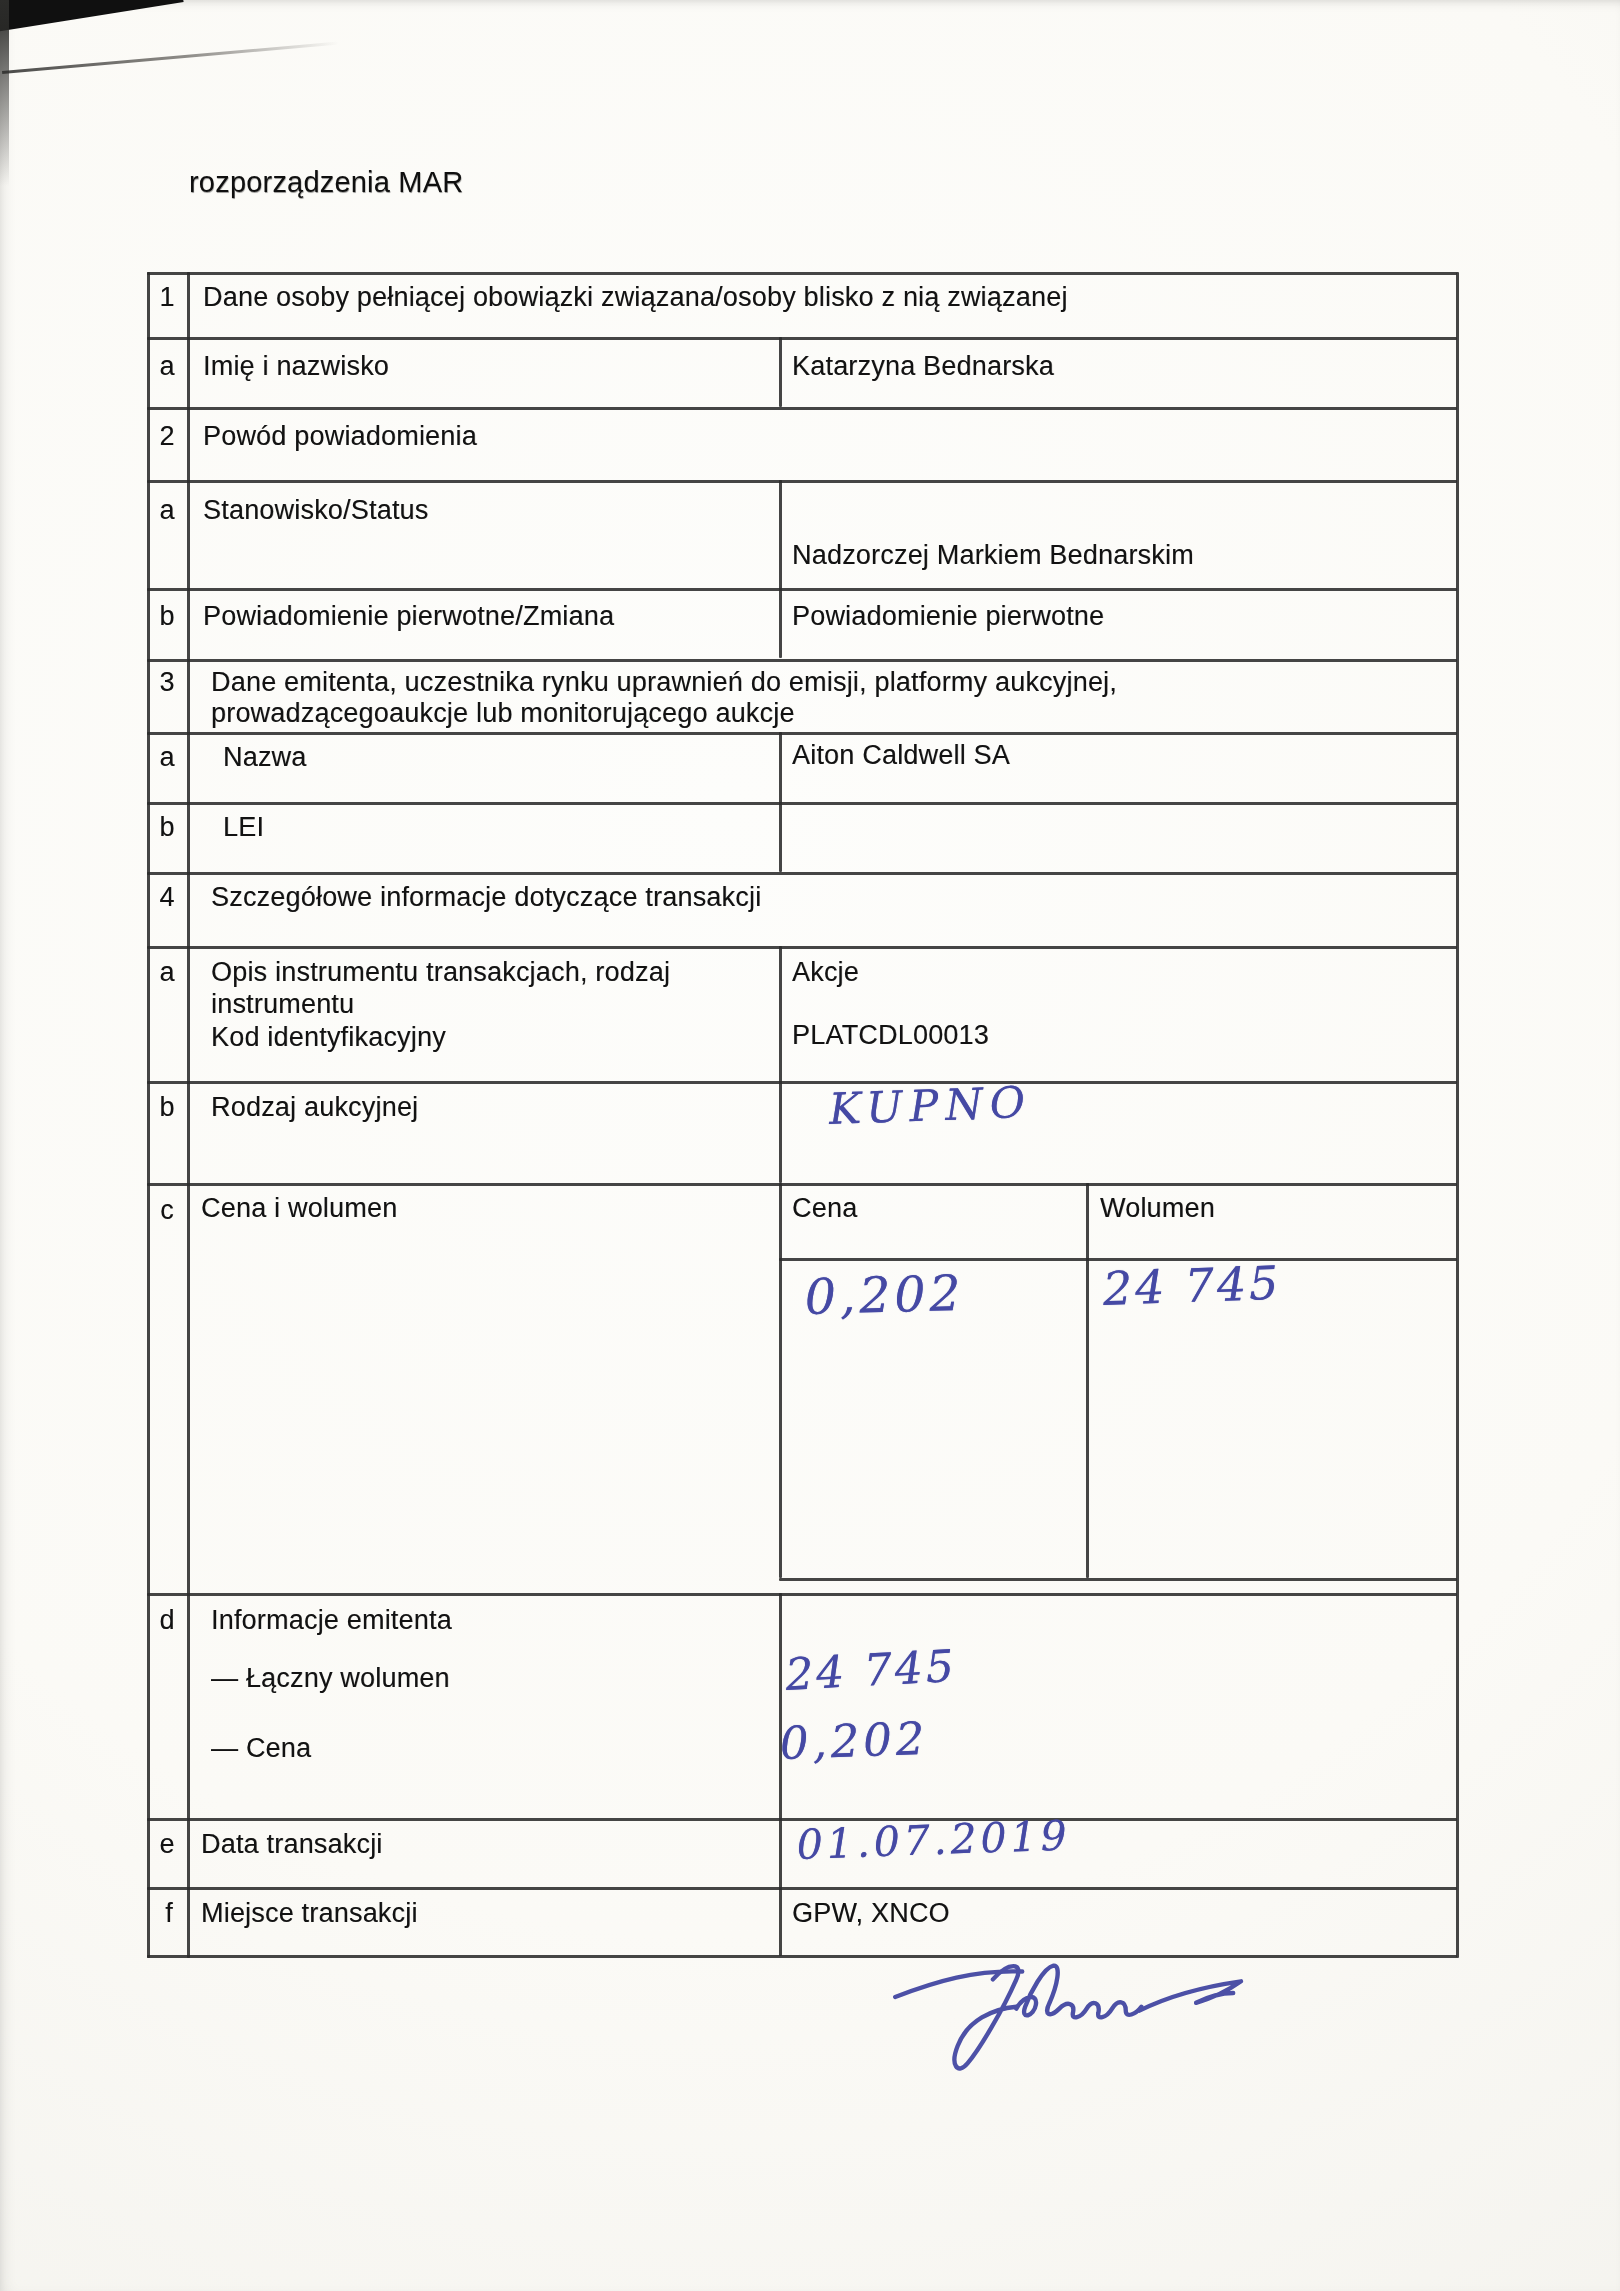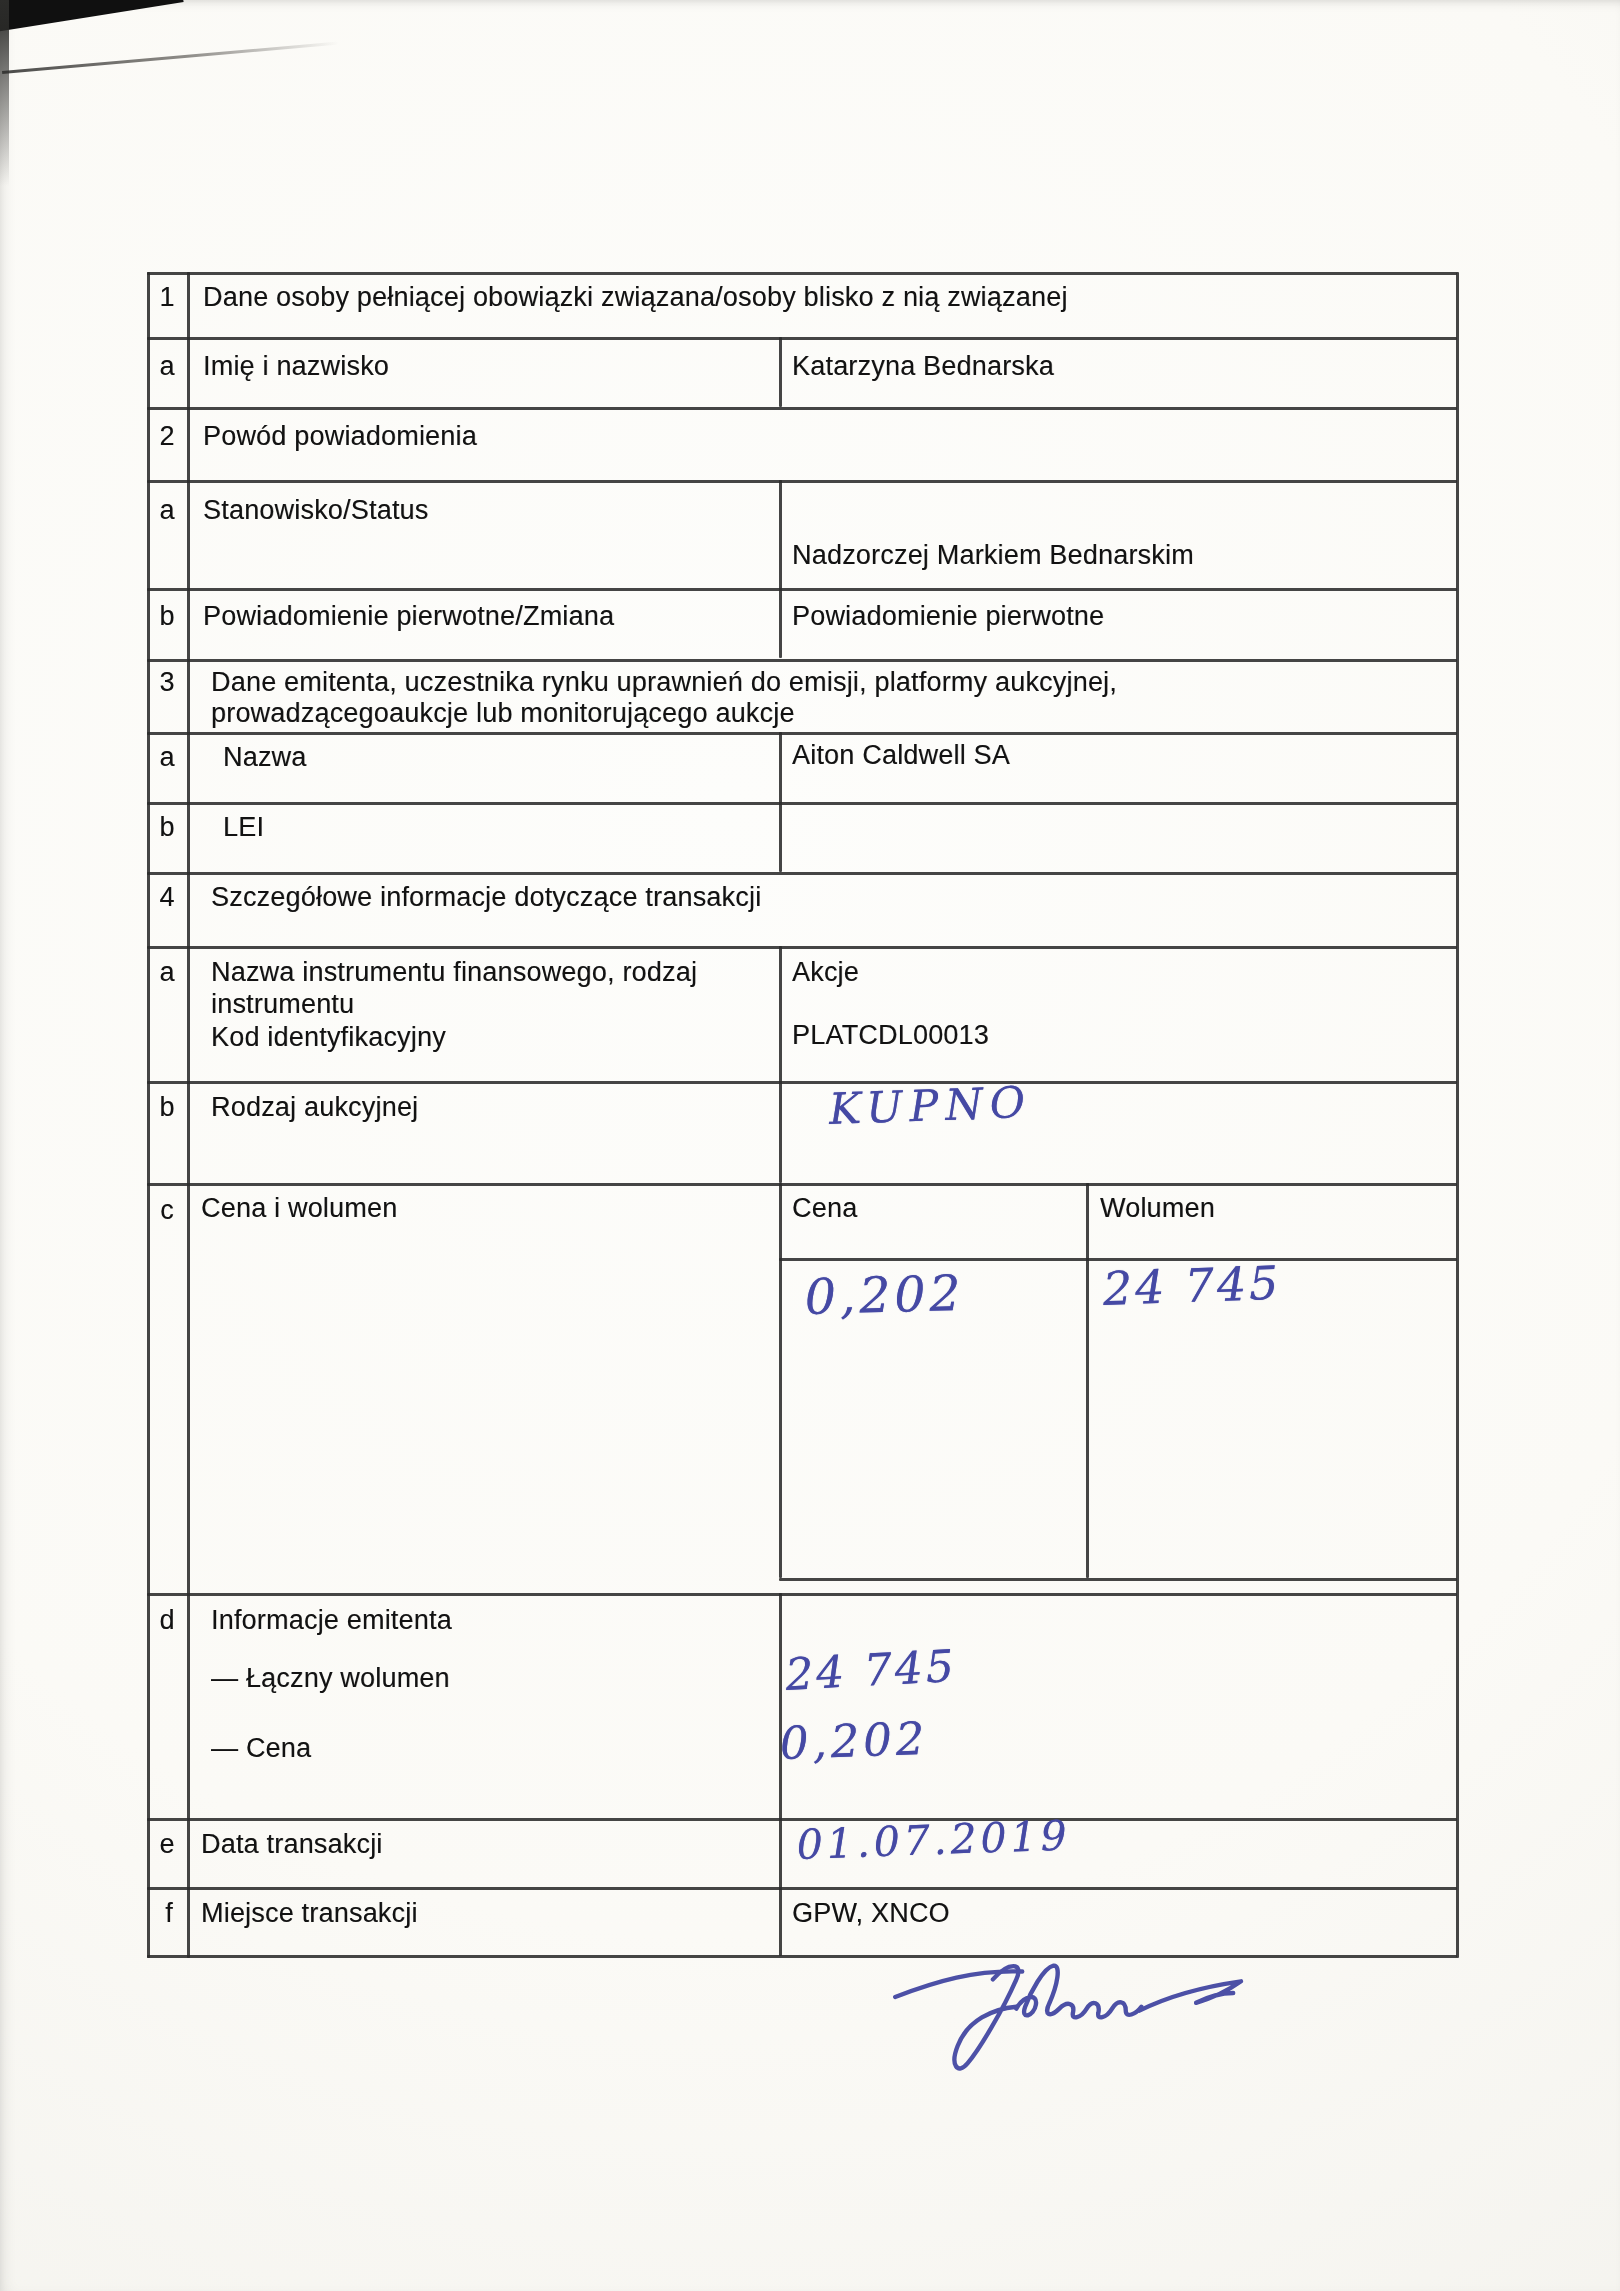--- a/index.html
+++ b/index.html
@@ -63,20 +63,21 @@
 </head>
 <body>
 
 <div class="page">
 
   <div class="artifact corner-wedge"></div>
   <div class="artifact scratch"></div>
   <div class="artifact edge-smudge"></div>
 
   <div class="title">
+    <div>rozporządzenia MAR</div>
   </div>
 
   <div class="hl" style="left:147px;top:272px;width:1310px"></div>
   <div class="hl" style="left:147px;top:337px;width:1310px"></div>
   <div class="hl" style="left:147px;top:407px;width:1310px"></div>
   <div class="hl" style="left:147px;top:480px;width:1310px"></div>
   <div class="hl" style="left:147px;top:588px;width:1310px"></div>
   <div class="hl" style="left:147px;top:659px;width:1310px"></div>
   <div class="hl" style="left:147px;top:732px;width:1310px"></div>
   <div class="hl" style="left:147px;top:802px;width:1310px"></div>
@@ -128,21 +129,21 @@
   <div class="t" style="left:223px;top:742px">Nazwa</div>
   <div class="t" style="left:792px;top:740px">Aiton Caldwell SA</div>
 
   <div class="t num" style="left:147px;top:812px">b</div>
   <div class="t" style="left:223px;top:812px">LEI</div>
 
   <div class="t num" style="left:147px;top:882px">4</div>
   <div class="t" style="left:211px;top:882px">Szczegółowe informacje dotyczące transakcji</div>
 
   <div class="t num" style="left:147px;top:957px">a</div>
-  <div class="t" style="left:211px;top:957px">Nazwa instrumentu finansowego, rodzaj</div>
+  <div class="t" style="left:211px;top:957px">Opis instrumentu transakcjach, rodzaj</div>
   <div class="t" style="left:211px;top:989px">instrumentu</div>
   <div class="t" style="left:211px;top:1022px">Kod identyfikacyjny</div>
   <div class="t" style="left:792px;top:957px">Akcje</div>
   <div class="t" style="left:792px;top:1020px">PLATCDL00013</div>
 
   <div class="t num" style="left:147px;top:1092px">b</div>
   <div class="t" style="left:211px;top:1092px">Rodzaj aukcyjnej</div>
   <div class="hand" style="left:828px;top:1084px;font-size:43px;letter-spacing:6.9px;transform:rotate(-2deg)">KUPNO</div>
 
   <div class="t num" style="left:147px;top:1195px">c</div>

